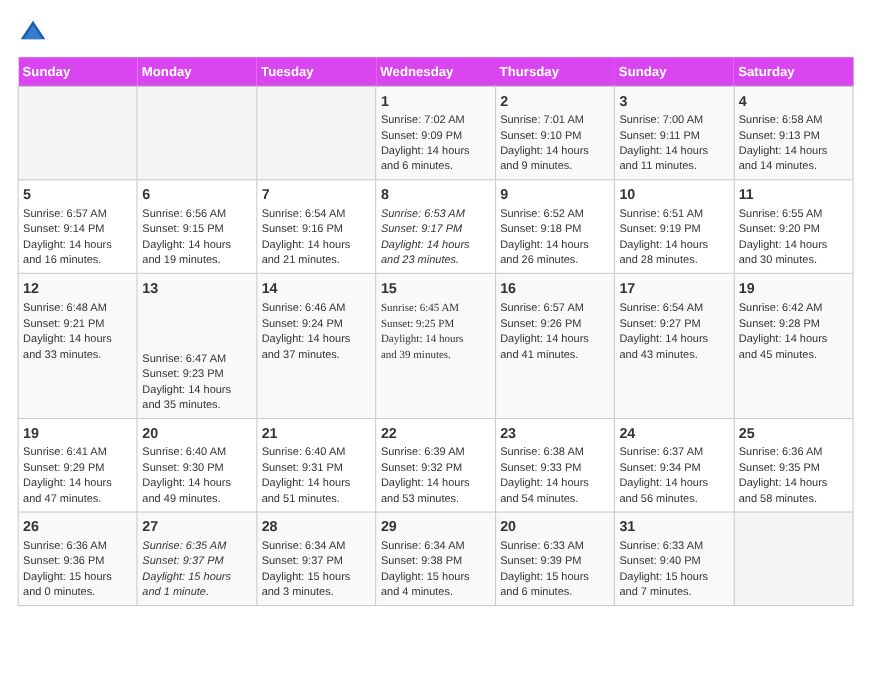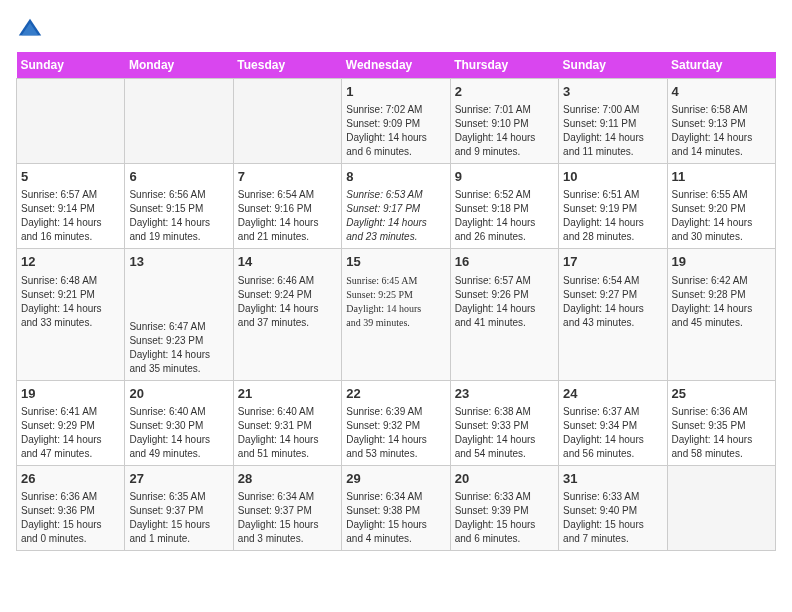--- a/index.html
+++ b/index.html
@@ -306,21 +306,21 @@
       <tr>
         <td>
           <span class="day-num">26</span>
           <div class="day-info" style="white-space: pre-line;">Sunrise: 6:36 AM
 Sunset: 9:36 PM
 Daylight: 15 hours
 and 0 minutes.</div>
         </td>
         <td>
           <span class="day-num">27</span>
-          <div class="day-info" style="white-space: pre-line;">Sunrise: 6:35 AM
+          <div class="day-info" style="white-space: pre-line; font-style: italic;">Sunrise: 6:35 AM
 Sunset: 9:37 PM
 Daylight: 15 hours
 and 1 minute.</div>
         </td>
         <td>
           <span class="day-num">28</span>
           <div class="day-info" style="white-space: pre-line;">Sunrise: 6:34 AM
 Sunset: 9:37 PM
 Daylight: 15 hours
 and 3 minutes.</div>

